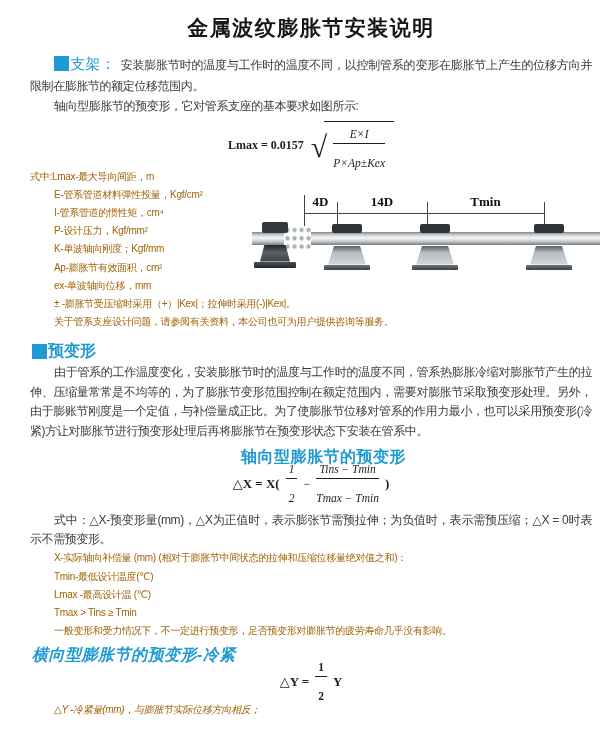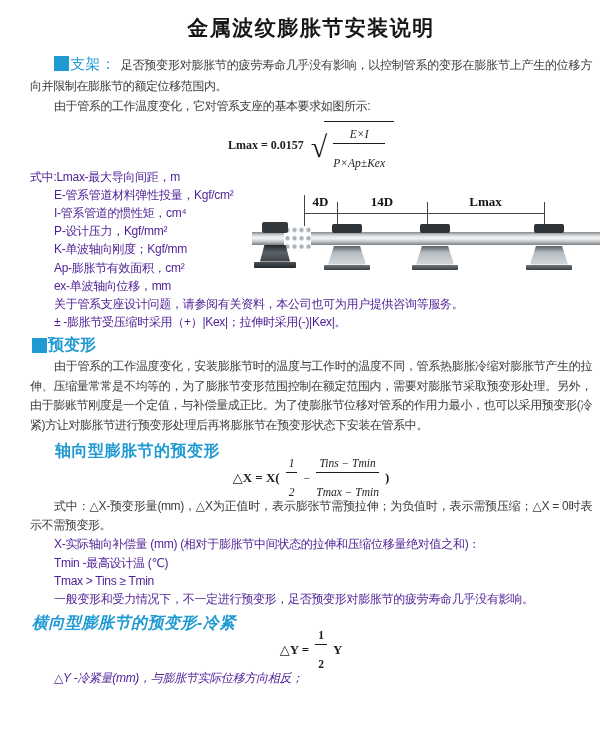--- a/index.html
+++ b/index.html
@@ -17,21 +17,21 @@
     font-size:21px; font-weight:bold; letter-spacing:1.5px;
     line-height:30px;
   }
 
   .para {
     font-size:12px; line-height:20.5px; letter-spacing:-0.4px;
     text-align:justify; text-indent:2em; color:#3b3b3b;
   }
   .para.first { margin-top:11px; }
   .para.pre { line-height:19.5px; }
-  .para.tight { line-height:19px; margin-top:4px; }
+  .para.tight { line-height:19px; margin-top:12px; }
 
   .inline-sq {
     display:inline-block; width:15px; height:15px; background:var(--accent);
     vertical-align:-2px; margin-right:1px;
   }
   .inline-sec-label {
     color:var(--accent); font-size:15px; font-weight:normal; margin-right:5px;
     letter-spacing:0;
   }
 
@@ -54,36 +54,36 @@
   .f2 { margin-top:4px; height:30px; }
   .f3 { margin-top:5px; height:28px; }
   .f-lhs2 { font-weight:bold; font-size:13px; margin-right:3px; }
   .f-op { margin:0 3px; font-size:12px; }
   .f-rhs { font-weight:bold; font-size:13px; margin-left:3px; }
   .frac.upright { font-style:normal; font-weight:bold; }
 
   
   .defs-wrap { position:relative; margin-top:0; }
   .def {
-    font-size:12px; line-height:18.2px; letter-spacing:-0.3px; color:#4c1d95;
+    font-size:10px; line-height:18.2px; letter-spacing:-0.3px; color:#a16207;
     white-space:nowrap;
   }
   .def.ind { padding-left:24px; }
 
   
   h2.sec {
-    margin:5px 0 3px 2px; display:flex; align-items:center;
+    margin:11px 0 3px 2px; display:flex; align-items:center;
     color:var(--accent); font-size:16px; font-weight:bold; line-height:18px;
   }
   .sec-sq { display:inline-block; width:15px; height:15px; background:var(--accent); margin-right:1px; }
   h3.subsec {
     color:var(--accent); font-size:16px; font-weight:bold; line-height:17px;
     margin:6px 0 0 2px; letter-spacing:0.5px;
   }
-  h3.subsec.indented { margin-left:25px; margin-top:7px; }
+  h3.subsec.indented { margin-left:25px; margin-top:7px;text-align:center; }
   .gap-top { margin-top:5px;font-style:italic; }
 
   
   .diagram {
     position:absolute; left:222px; top:27px; width:353px; height:96px;
     font-family:"Liberation Serif","DejaVu Serif",serif;
   }
   .dlabel { position:absolute; top:0; font-weight:bold; font-size:13px; color:#111; text-align:center; line-height:14px; }
   .dl1 { left:52px; width:33px; }
   .dl2 { left:85px; width:90px; }
@@ -122,23 +122,23 @@
   }
   .support .base { position:absolute; left:1px; top:41px; width:46px; height:5px; background:linear-gradient(180deg,#6f767c,#3a4045); border-radius:1px; }
 </style>
 </head>
 <body>
 
 <div class="page">
 
   <h1 class="title">金属波纹膨胀节安装说明</h1>
 
-  <p class="para first"><span class="inline-sq"></span><span class="inline-sec-label">支架：</span><span>足否预变形对膨胀节的疲劳寿命几乎没有影响，以控制管系的变形在膨胀节上产生的位移方向并限制在膨胀节的额定位移范围内。</span></p>
-
-  <p class="para">由于管系的工作温度变化，它对管系支座的基本要求如图所示:</p>
+  <p class="para first"><span class="inline-sq"></span><span class="inline-sec-label">支架：</span><span>安装膨胀节时的温度与工作时的温度不同，以控制管系的变形在膨胀节上产生的位移方向并限制在膨胀节的额定位移范围内。</span></p>
+
+  <p class="para">轴向型膨胀节的预变形，它对管系支座的基本要求如图所示:</p>
 
   <div class="formula f1">
     <span class="f-lhs">Lmax = 0.0157</span>
     <span class="sqrt">
       <span class="rad">√</span>
       <span class="sqrt-inner">
         <span class="frac">
           <span class="num">E×I</span>
           <span class="den">P×Ap±Kex</span>
         </span>
@@ -147,27 +147,27 @@
   </div>
 
   <div class="defs-wrap">
     <div class="def">式中:Lmax-最大导向间距，m</div>
     <div class="def ind">E-管系管道材料弹性投量，Kgf/cm²</div>
     <div class="def ind">I-管系管道的惯性矩，cm⁴</div>
     <div class="def ind">P-设计压力，Kgf/mm²</div>
     <div class="def ind">K-单波轴向刚度；Kgf/mm</div>
     <div class="def ind">Ap-膨胀节有效面积，cm²</div>
     <div class="def ind">ex-单波轴向位移，mm</div>
+    <div class="def ind">± -膨胀节受压缩时采用（+）|Kex|；拉伸时采用(-)|Kex|。</div>
     <div class="def ind">关于管系支座设计问题，请参阅有关资料，本公司也可为用户提供咨询等服务。</div>
-    <div class="def ind">± -膨胀节受压缩时采用（+）|Kex|；拉伸时采用(-)|Kex|。</div>
 
     <div class="diagram">
       <div class="dlabel dl1">4D</div>
       <div class="dlabel dl2">14D</div>
-      <div class="dlabel dl3">Lmax</div>
+      <div class="dlabel dl3">Tmin</div>
       <div class="dimline"></div>
       <div class="tick tk1"></div>
       <div class="tick tk2"></div>
       <div class="tick tk3"></div>
       <div class="tick tk4"></div>
       <div class="pipe"></div>
       <div class="bellows"></div>
       <div class="anchor">
         <div class="clamp"></div>
         <div class="ped"></div>
@@ -210,21 +210,22 @@
     <span class="frac">
       <span class="num">Tins − Tmin</span>
       <span class="den">Tmax − Tmin</span>
     </span>
     <span class="f-rhs">)</span>
   </div>
 
   <p class="para tight">式中：△X-预变形量(mm)，△X为正值时，表示膨张节需预拉伸；为负值时，表示需预压缩；△X = 0时表示不需预变形。</p>
 
   <div class="def ind">X-实际轴向补偿量 (mm) (相对于膨胀节中间状态的拉伸和压缩位移量绝对值之和)：</div>
-  <div class="def ind">Tmin -最高设计温 (℃)</div>
+  <div class="def ind">Tmin-最低设计温度(℃)</div>
+  <div class="def ind">Lmax -最高设计温 (℃)</div>
   <div class="def ind">Tmax &gt; Tins ≥ Tmin</div>
   <div class="def ind">一般变形和受力情况下，不一定进行预变形，足否预变形对膨胀节的疲劳寿命几乎没有影响。</div>
 
   <h3 class="subsec gap-top">横向型膨胀节的预变形-冷紧</h3>
 
   <div class="formula f3">
     <span class="f-lhs2">△Y =</span>
     <span class="frac upright">
       <span class="num">1</span>
       <span class="den">2</span>

